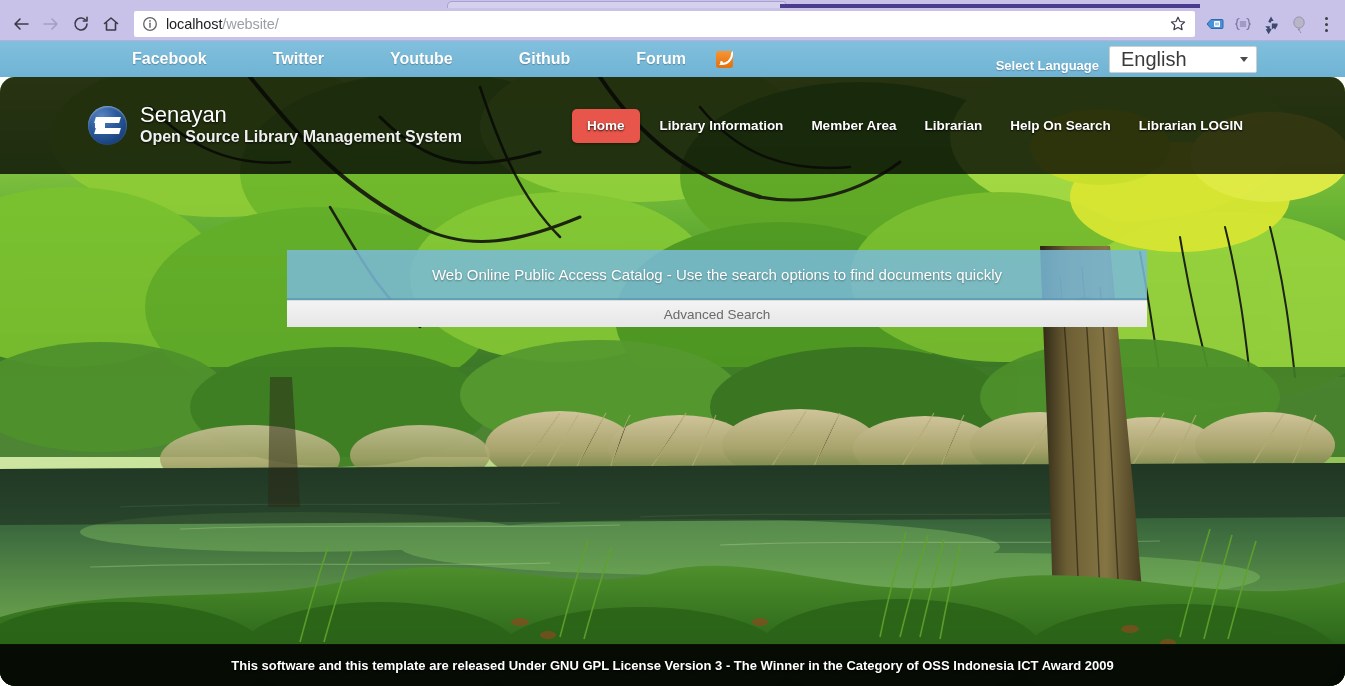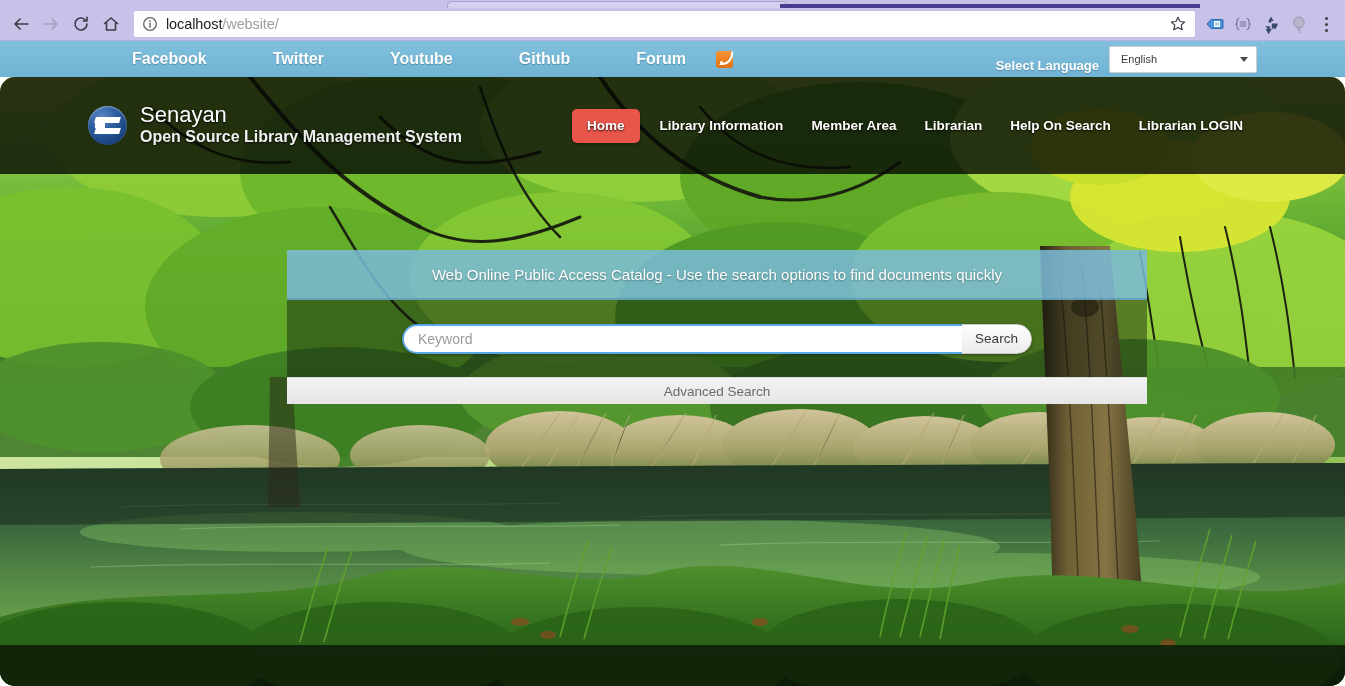--- a/index.html
+++ b/index.html
@@ -117,21 +117,21 @@
   #lang-label {
     color: #ffffff; font-size: 13px; font-weight: bold;
     text-shadow: 0 1px 1px rgba(0,0,0,.25);
   }
   #lang-select {
     width: 148px; height: 27px;
     background: #ffffff; border: 1px solid #cfcfcf; border-radius: 2px;
     display: flex; align-items: center; justify-content: space-between;
     padding: 0 8px 0 11px; cursor: pointer;
   }
-  #lang-select .val { font-size: 11px; color: #3a3a3a; }
+  #lang-select .val { font-size: 20px; color: #3a3a3a; }
   #lang-select .caret {
     width: 0; height: 0; border-left: 4px solid transparent;
     border-right: 4px solid transparent; border-top: 5px solid #4a4a4a;
   }
 
   
   #hero {
     position: absolute; top: 36px; left: 0;
     width: 1345px; height: 609px;
     overflow: hidden;
@@ -565,24 +565,21 @@
         <a class="nav-item">Library Information</a>
         <a class="nav-item">Member Area</a>
         <a class="nav-item">Librarian</a>
         <a class="nav-item">Help On Search</a>
         <a class="nav-item">Librarian LOGIN</a>
       </div>
     </div>
 
     <div id="search-panel">
       <div id="panel-title">Web Online Public Access Catalog - Use the search options to find documents quickly</div>
-      <div id="panel-body">
-        <div id="search-form">
-          <input id="search-input" type="text" placeholder="Keyword" style="">
-          <button id="search-button">Search</button>
-        </div>
-      </div>
       <div id="advanced-search-bar">Advanced Search</div>
     </div>
 
+    <div id="site-footer">
+      <div id="footer-text">This software and this template are released Under GNU GPL License Version 3 - The Winner in the Category of OSS Indonesia ICT Award 2009</div>
+    </div>
 
   </div>
 </div>
 
 </body></html>

